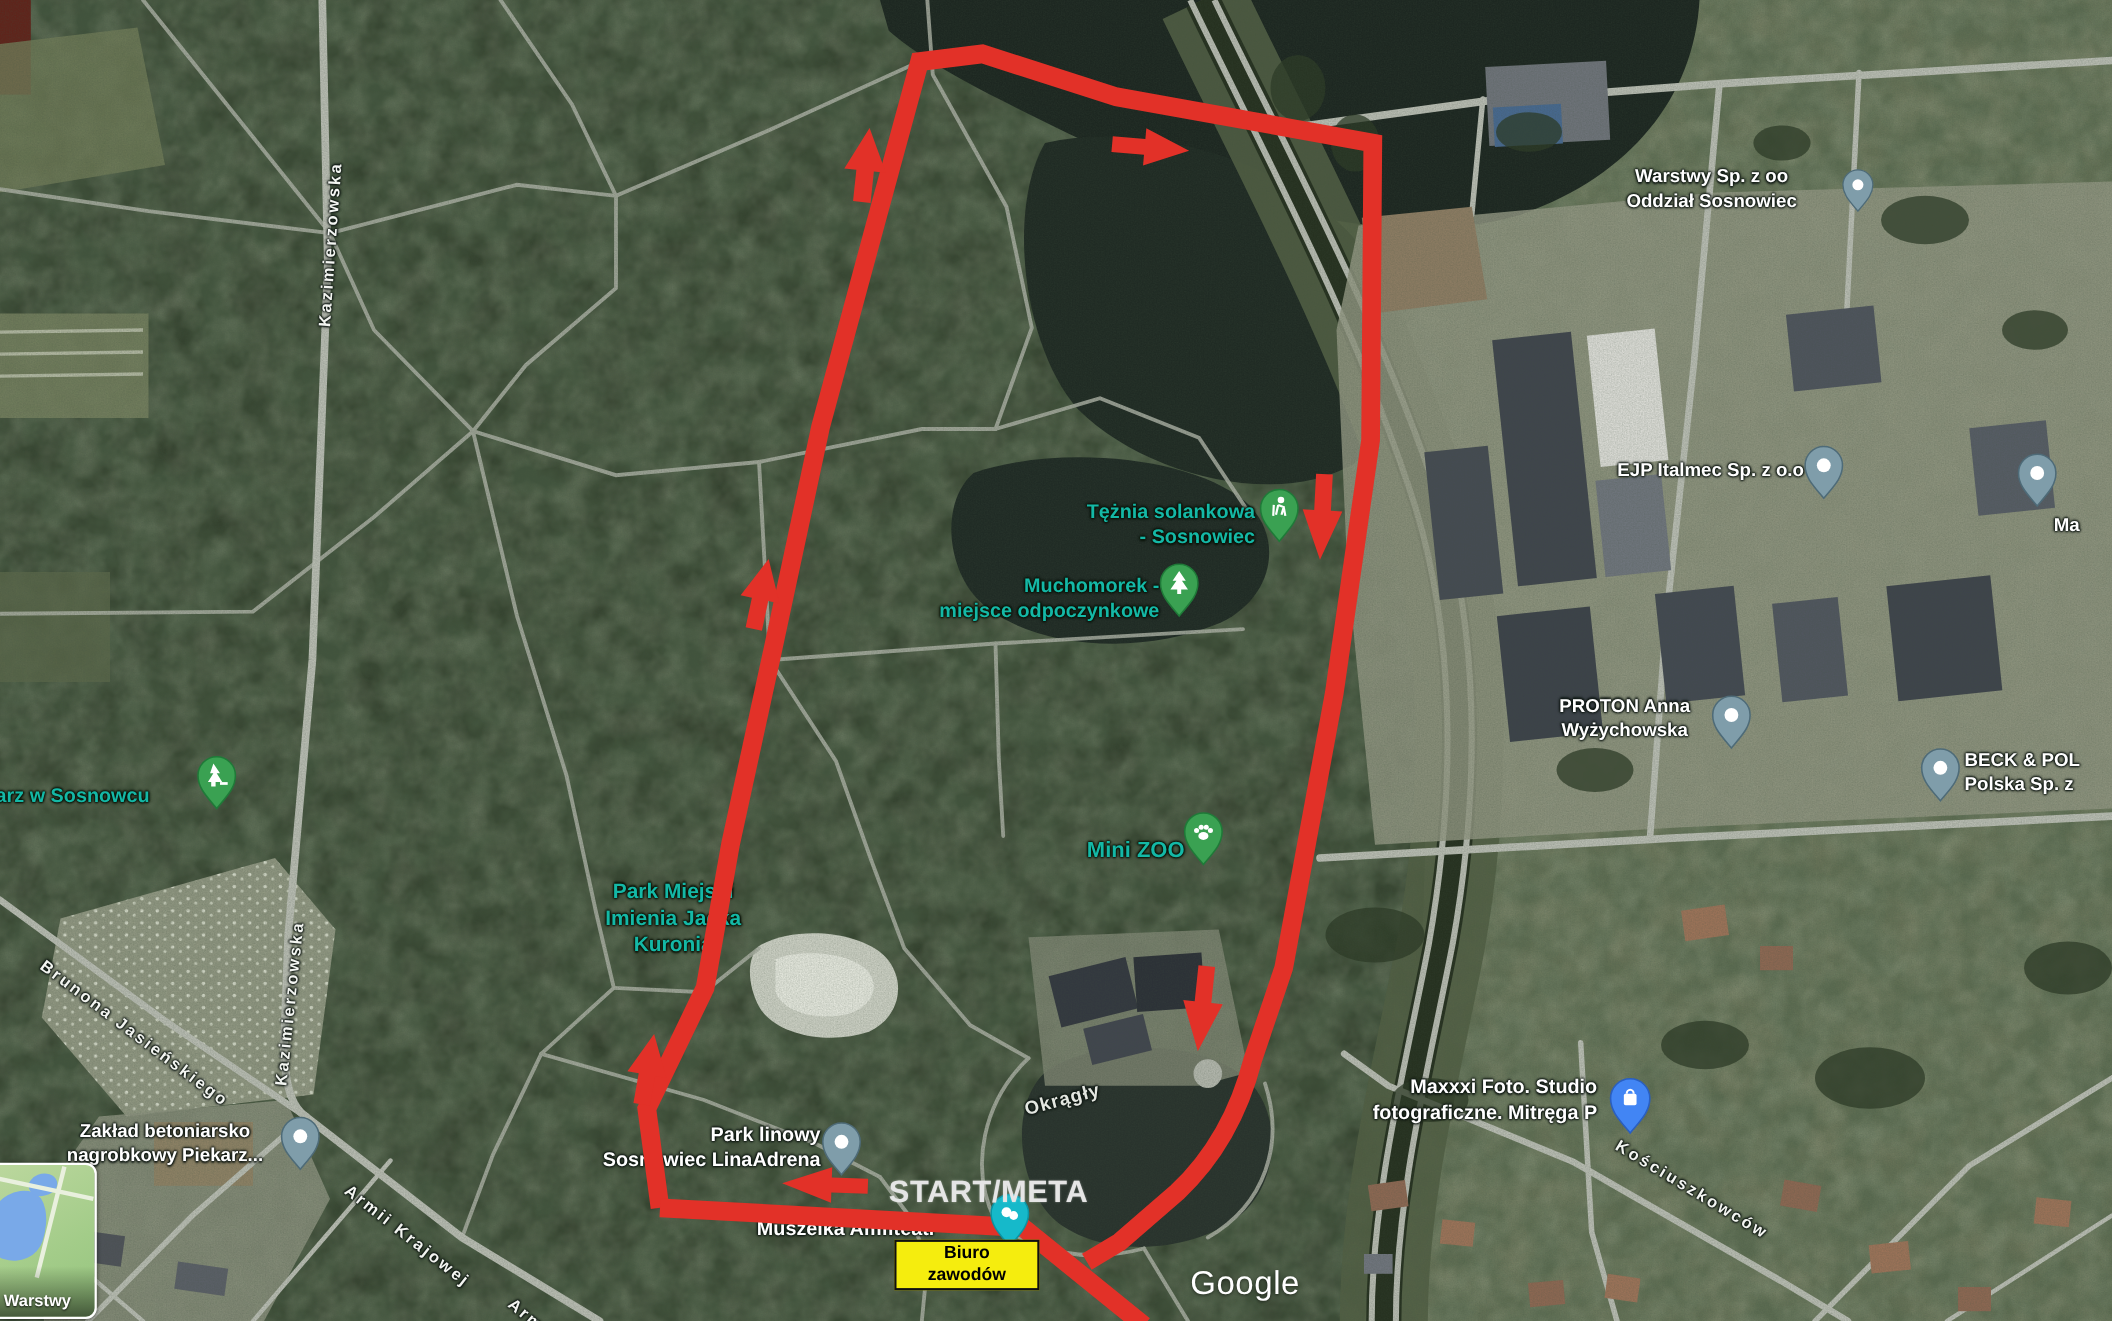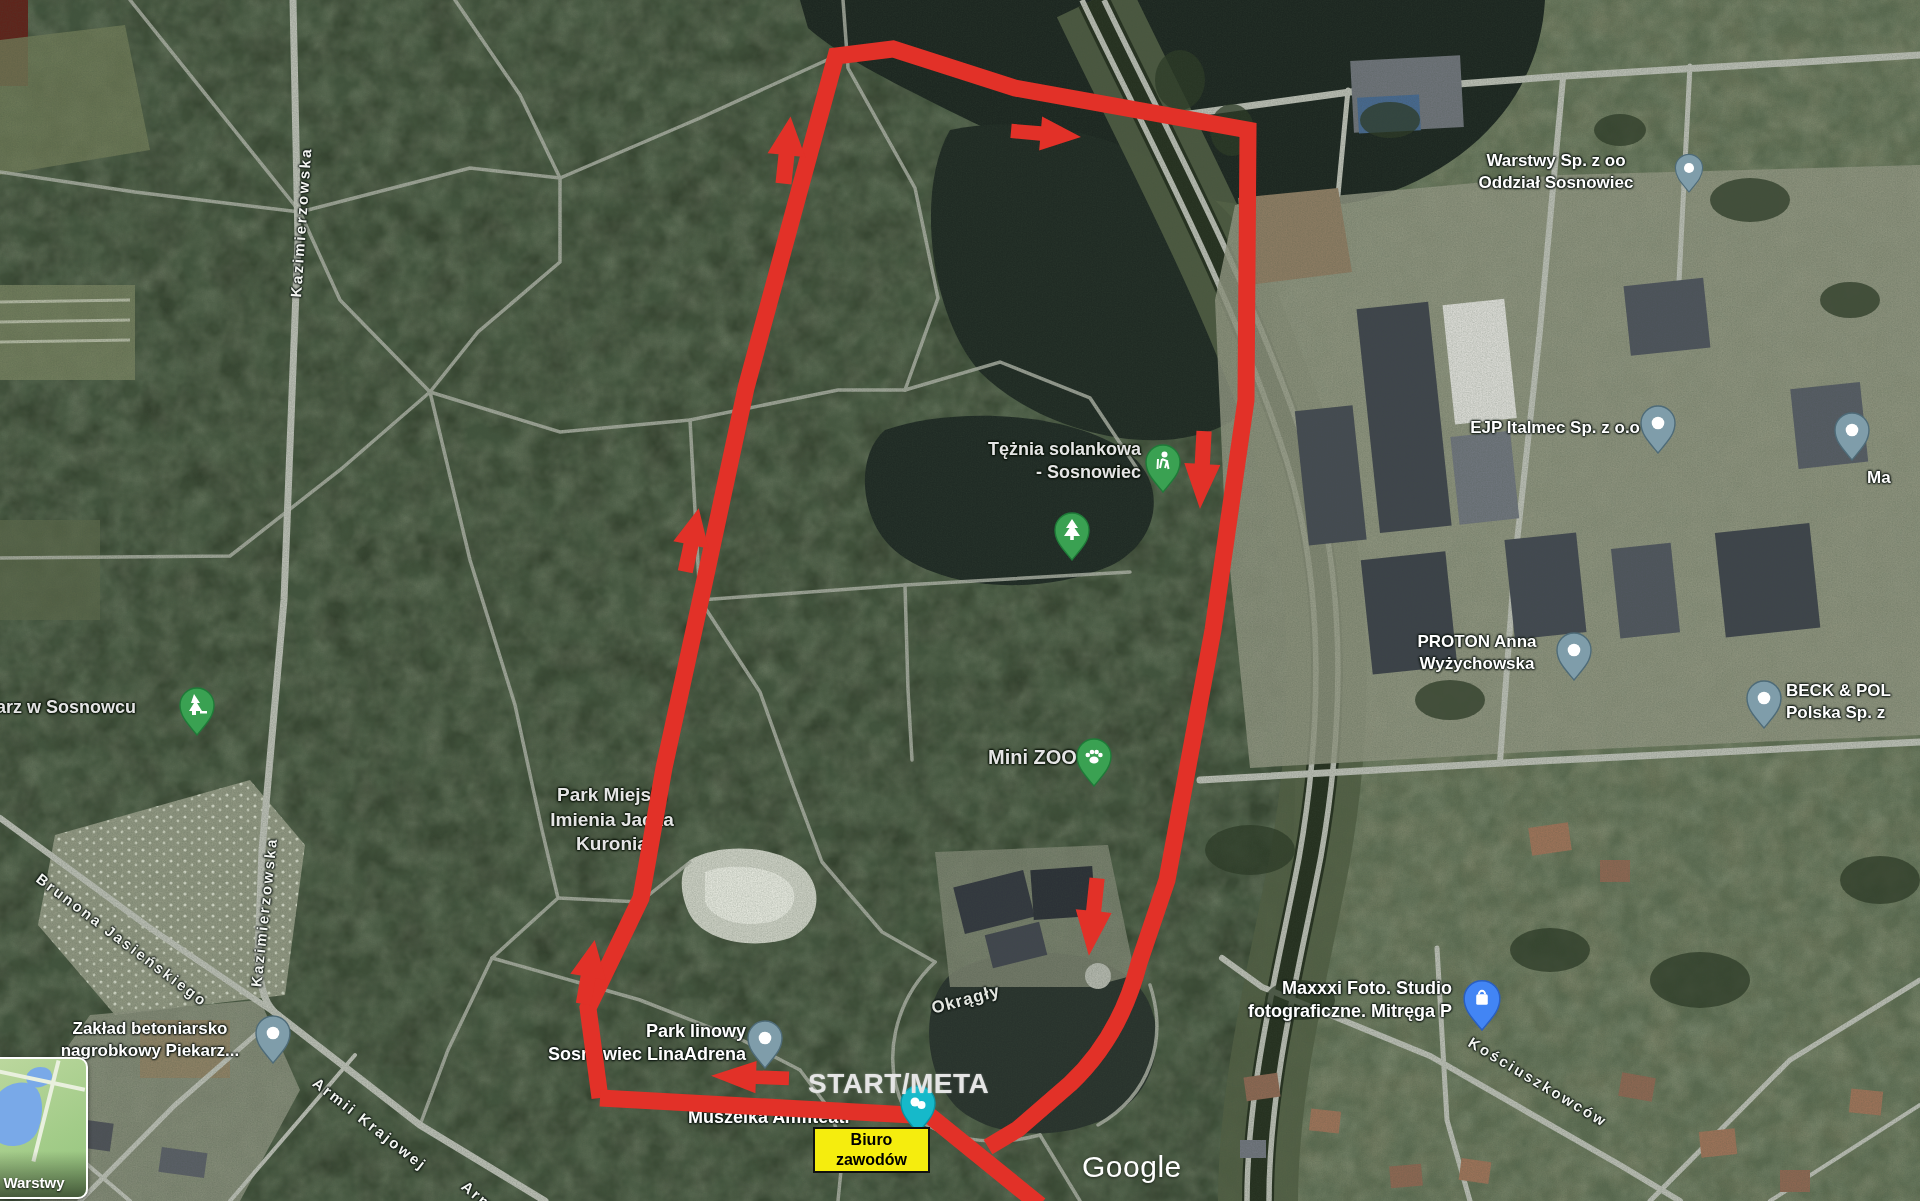--- a/index.html
+++ b/index.html
@@ -2,32 +2,32 @@
 <html><head>
 <meta charset="utf-8">
 <style>
   html,body{margin:0;padding:0;background:#222;}
   #stage{position:relative;width:1920px;height:1201px;overflow:hidden;
          font-family:"Liberation Sans",sans-serif;background:#39462f;}
   #stage svg{position:absolute;left:0;top:0;}
   .lbl{position:absolute;font-size:17px;font-weight:bold;color:#fff;white-space:nowrap;line-height:1.3;
        text-shadow:0 1px 2px rgba(14,22,18,.95),0 -1px 2px rgba(14,22,18,.95),
                    1px 0 2px rgba(14,22,18,.95),-1px 0 2px rgba(14,22,18,.9);z-index:2;}
-  .lbl-green{color:#e5e5e5;text-shadow:0 1px 2px rgba(8,18,6,.95),0 -1px 2px rgba(8,18,6,.95),
-                   1px 0 2px rgba(8,18,6,.95),-1px 0 2px rgba(8,18,6,.9);}
+  .lbl-green{color:#14b8a6;text-shadow:0 1px 2px rgba(8,18,6,.95),0 -1px 2px rgba(8,18,6,.95),
+                   1px 0 2px rgba(8,18,6,.95),-1px 0 2px rgba(8,18,6,.9);margin-top:16px;}
   .lbl-street{font-size:15px;letter-spacing:2.5px;color:#f3f5f1;font-weight:bold;}
   .center{transform:translate(-50%,-50%);text-align:center;}
   .ralign{text-align:right;padding-left:28px;}
   #routeLayer{z-index:3;pointer-events:none;}
   #pinLayer{z-index:4;}
   .annot{z-index:5;}
   .ui{z-index:6;}
   #startmeta{position:absolute;left:808px;top:1068px;font-size:28px;font-weight:bold;color:#e5e5e5;
              letter-spacing:.5px;text-shadow:0 0 2px rgba(255,255,255,.45);}
-  #biuro{position:absolute;left:813px;top:1127px;width:117px;height:46px;background:#f5ed0e;
+  #biuro{position:absolute;left:813px;top:1127px;width:132px;height:46px;background:#f5ed0e;
          border:2px solid #101010;box-sizing:border-box;display:flex;flex-direction:column;
          align-items:center;justify-content:center;color:#000;font-size:16px;font-weight:bold;line-height:20px;}
   #layersBtn{position:absolute;left:-20px;top:1057px;width:104px;height:138px;border:2.5px solid #fff;
              border-radius:10px;overflow:hidden;background:linear-gradient(150deg,#bdd89f,#a3cc89 60%,#95c47e);
              box-shadow:0 1px 4px rgba(0,0,0,.5);cursor:pointer;}
   #layersBtn .lake{position:absolute;left:8px;top:22px;width:52px;height:66px;background:#79a9e8;
              border-radius:58% 42% 55% 45%/50% 60% 40% 50%;transform:rotate(18deg);}
   #layersBtn .lake2{position:absolute;left:44px;top:8px;width:26px;height:20px;background:#79a9e8;
              border-radius:50% 60% 45% 55%;transform:rotate(-20deg);}
   #layersBtn .rd{position:absolute;background:#e9f0de;}
@@ -228,20 +228,24 @@
   <div>Polska Sp. z</div>
 </div>
 <div class="lbl ralign" style="right:468px;top:977px;font-size:18px;">
   <div>Maxxxi Foto. Studio</div>
   <div>fotograficzne. Mitręga P</div>
 </div>
 <div class="lbl lbl-green ralign" style="right:779px;top:438px;font-size:18px;">
   <div>Tężnia solankowa</div>
   <div>- Sosnowiec</div>
 </div>
+<div class="lbl lbl-green ralign" style="right:866px;top:505px;font-size:18px;">
+  <div>Muchomorek -</div>
+  <div>miejsce odpoczynkowe</div>
+</div>
 <div class="lbl lbl-green" style="left:968px;top:744px;font-size:20px;padding-left:20px;">Mini ZOO</div>
 <div class="lbl lbl-green center" style="left:612px;top:820px;font-size:19px;">
   <div>Park Miejski</div>
   <div>Imienia Jacka</div>
   <div>Kuronia</div>
 </div>
 <div class="lbl lbl-green" style="left:-10px;top:696px;font-size:18px;">tarz w Sosnowcu</div>
 <div class="lbl ralign" style="right:1174px;top:1020px;font-size:18px;">
   <div>Park linowy</div>
   <div>Sosnowiec LinaAdrena</div>

